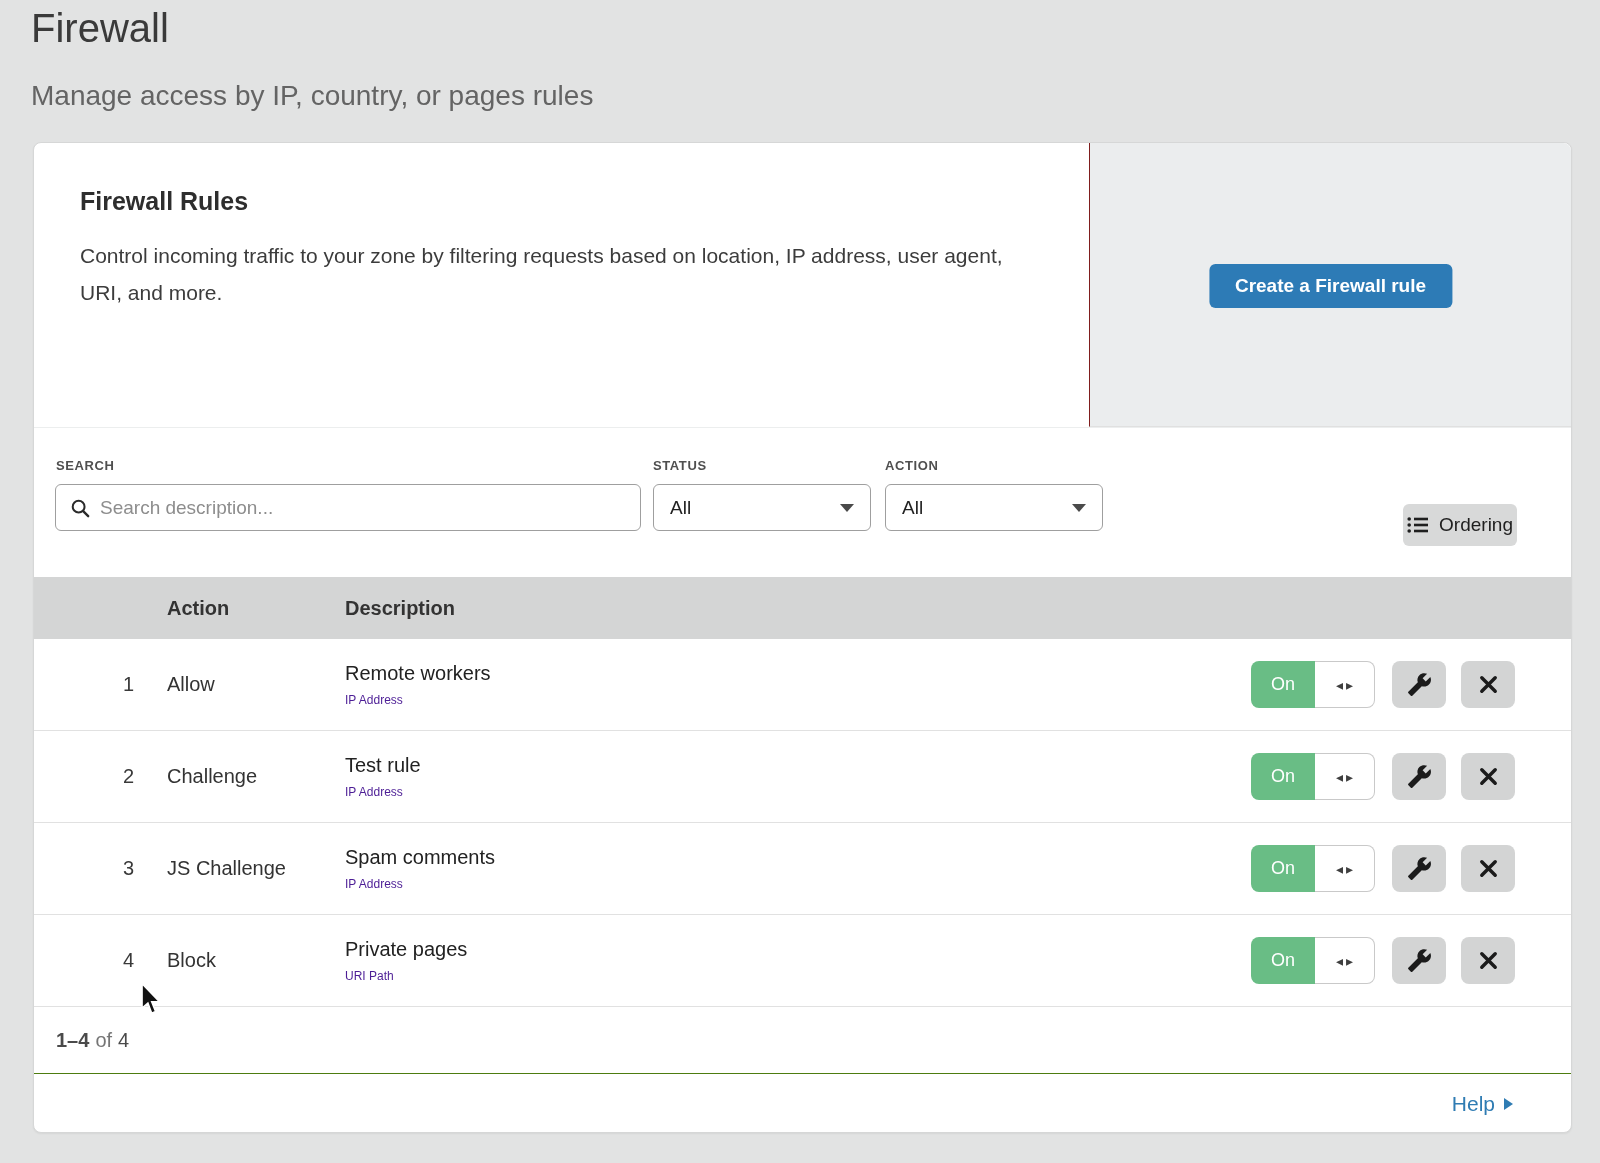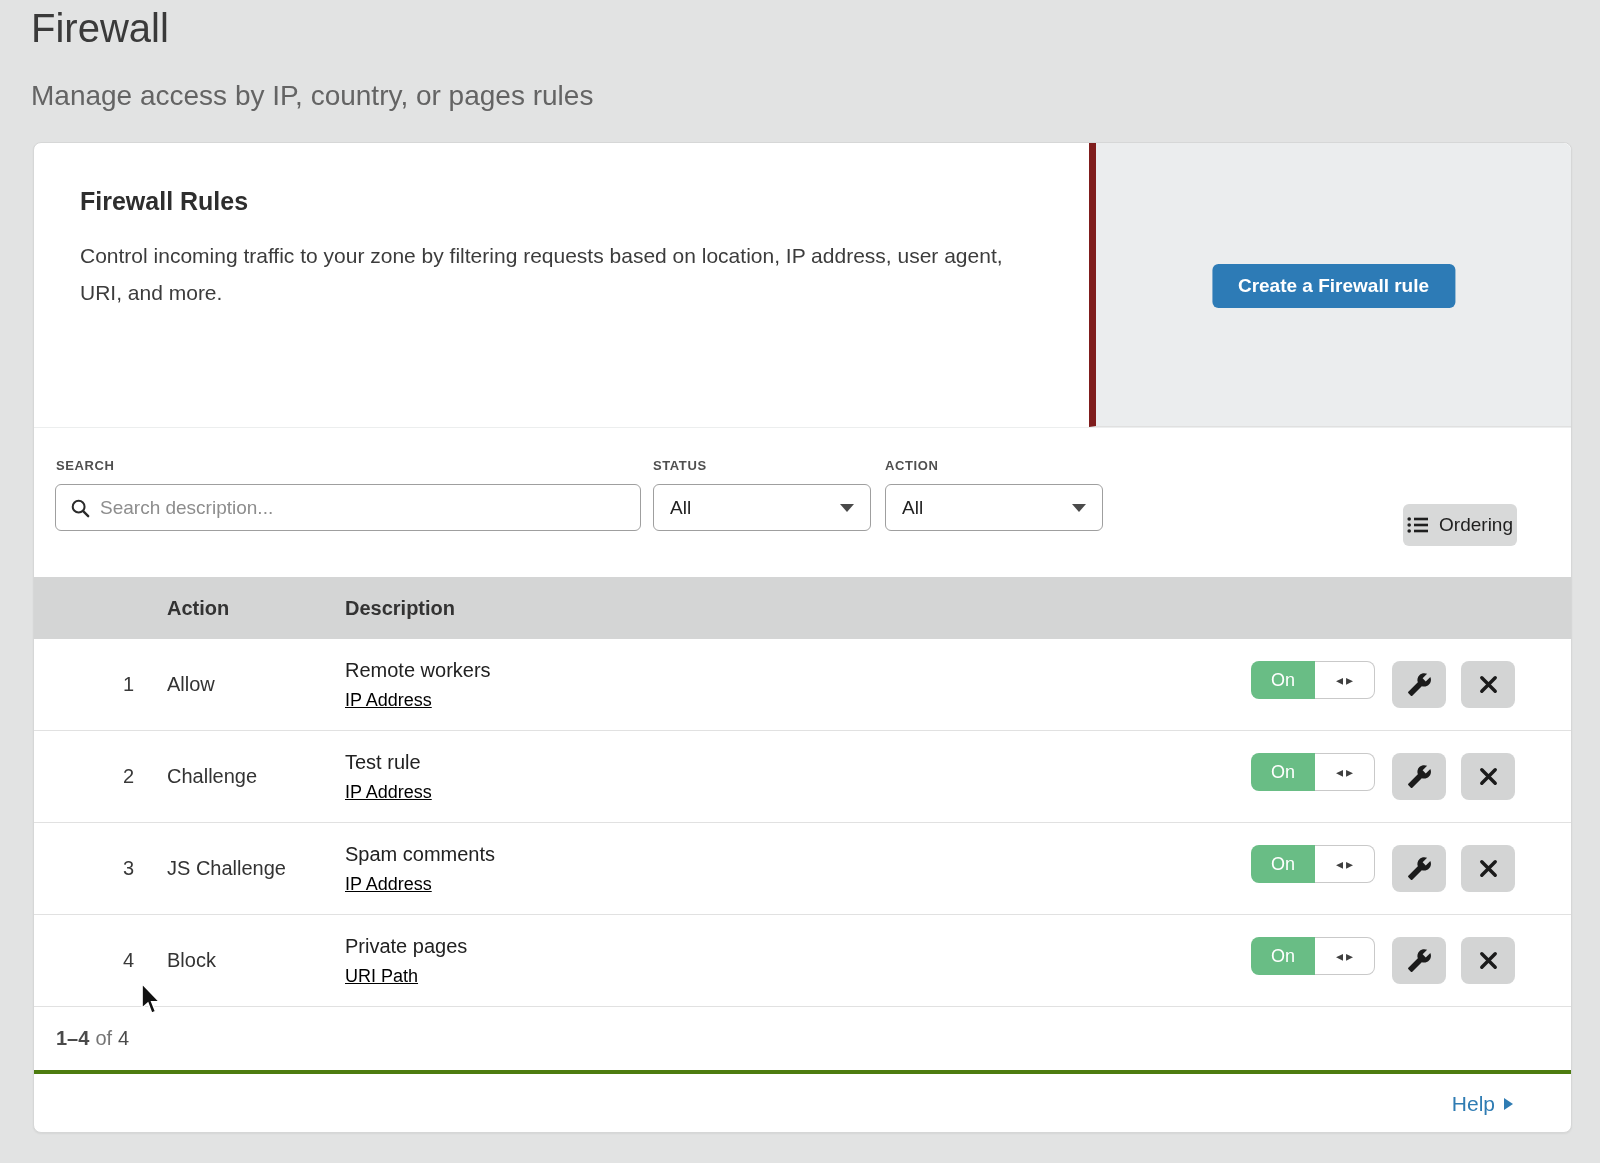--- a/index.html
+++ b/index.html
@@ -24,21 +24,21 @@
     box-shadow:0 1px 2px rgba(0,0,0,0.06);
   }
 
   
   .intro { position:absolute; left:0; top:0; width:100%; height:284px; }
   .intro-title { position:absolute; left:46px; top:44px; font-size:25px; font-weight:700; color:#2e2e2e; }
   .intro-desc  { position:absolute; left:46px; top:94px; width:950px; font-size:21px; line-height:37px; color:#3c3c3c; }
   .intro-usage { position:absolute; left:46px; top:206px; font-size:21px; font-weight:700; color:#2b2b2b; }
   .intro-side {
     position:absolute; top:0; right:0; width:482px; height:284px;
-    background:#ebedee; border-left:7px solid #7f1d1d; border-bottom:1px solid #e0e0e0;
+    background:#ebedee; border-left:1px solid #7f1d1d; border-bottom:1px solid #e0e0e0;
     border-top-right-radius:8px;
   }
   .create-btn {
     position:absolute; left:50%; top:121px; transform:translateX(-50%);
     background:#2d7bb6; color:#ffffff; border:none; border-radius:6px;
     height:44px; padding:0 26px; font-size:19px; font-weight:700;
     font-family:inherit; white-space:nowrap; cursor:pointer;
   }
 
   
@@ -78,45 +78,45 @@
     font-size:20px; font-weight:700; color:#333;
   }
   .col-spacer { width:133px; }
   .col-action { width:178px; }
   .rows { position:absolute; left:0; top:496px; width:100%; }
   .rule-row { position:relative; height:92px; border-bottom:1px solid #e1e1e1; }
   .row-left { position:absolute; left:0; top:0; height:100%; display:flex; align-items:center; }
   .cell-num { width:100px; text-align:right; font-size:20px; color:#3a3a3a; }
   .cell-action { width:178px; margin-left:33px; font-size:20px; color:#333; }
   .cell-desc .desc-title { font-size:20px; color:#222; margin-bottom:8px; }
-  .cell-desc .desc-sub { font-size:18px; color:#000000;text-decoration:underline; }
+  .cell-desc .desc-sub { font-size:12px; color:#4c1d95; }
 
   .row-controls { position:absolute; right:56px; top:22px; height:47px; display:flex; }
-  .toggle { display:flex; height:38px; border-radius:18px; cursor:pointer; }
+  .toggle { display:flex; height:47px; border-radius:18px; cursor:pointer; }
   .toggle-on {
     width:64px; background:#69bd85; color:#fff; font-size:18px; font-weight:500;
     display:flex; align-items:center; justify-content:center;
     border-radius:8px 0 0 8px;
   }
   .toggle-handle {
     width:60px; background:#fff; border:1px solid #c9c9c9; border-left:none;
     border-radius:0 8px 8px 0; display:flex; align-items:center; justify-content:center;
   }
   .toggle-arrows { font-family:"DejaVu Sans", sans-serif; font-size:14px; color:#3f3f3f; letter-spacing:3px; padding-left:3px; }
   .icon-btn {
     width:54px; height:47px; background:#d3d4d4; border:none; border-radius:8px;
     display:flex; align-items:center; justify-content:center; cursor:pointer;
   }
   .icon-btn.wrench { margin-left:17px; }
   .icon-btn.close  { margin-left:15px; }
 
   
   .pagination-bar {
     position:absolute; left:0; top:864px; width:100%; height:67px;
-    border-bottom:4px solid #4d7c0f; display:flex; align-items:center; padding-left:22px;
+    border-bottom:1px solid #4d7c0f; display:flex; align-items:center; padding-left:22px;
     font-size:20px;
   }
   .pg-range { font-weight:700; color:#4a4a4a; }
   .pg-of { color:#757575; margin:0 6px; }
   .pg-total { color:#4a4a4a; }
   .help-bar {
     position:absolute; left:0; top:931px; width:100%; height:60px;
     display:flex; align-items:center; justify-content:flex-end; padding-right:58px;
   }
   .help-link { display:flex; align-items:center; gap:9px; color:#2f7cb3; font-size:21px; cursor:pointer; text-decoration:none; }

